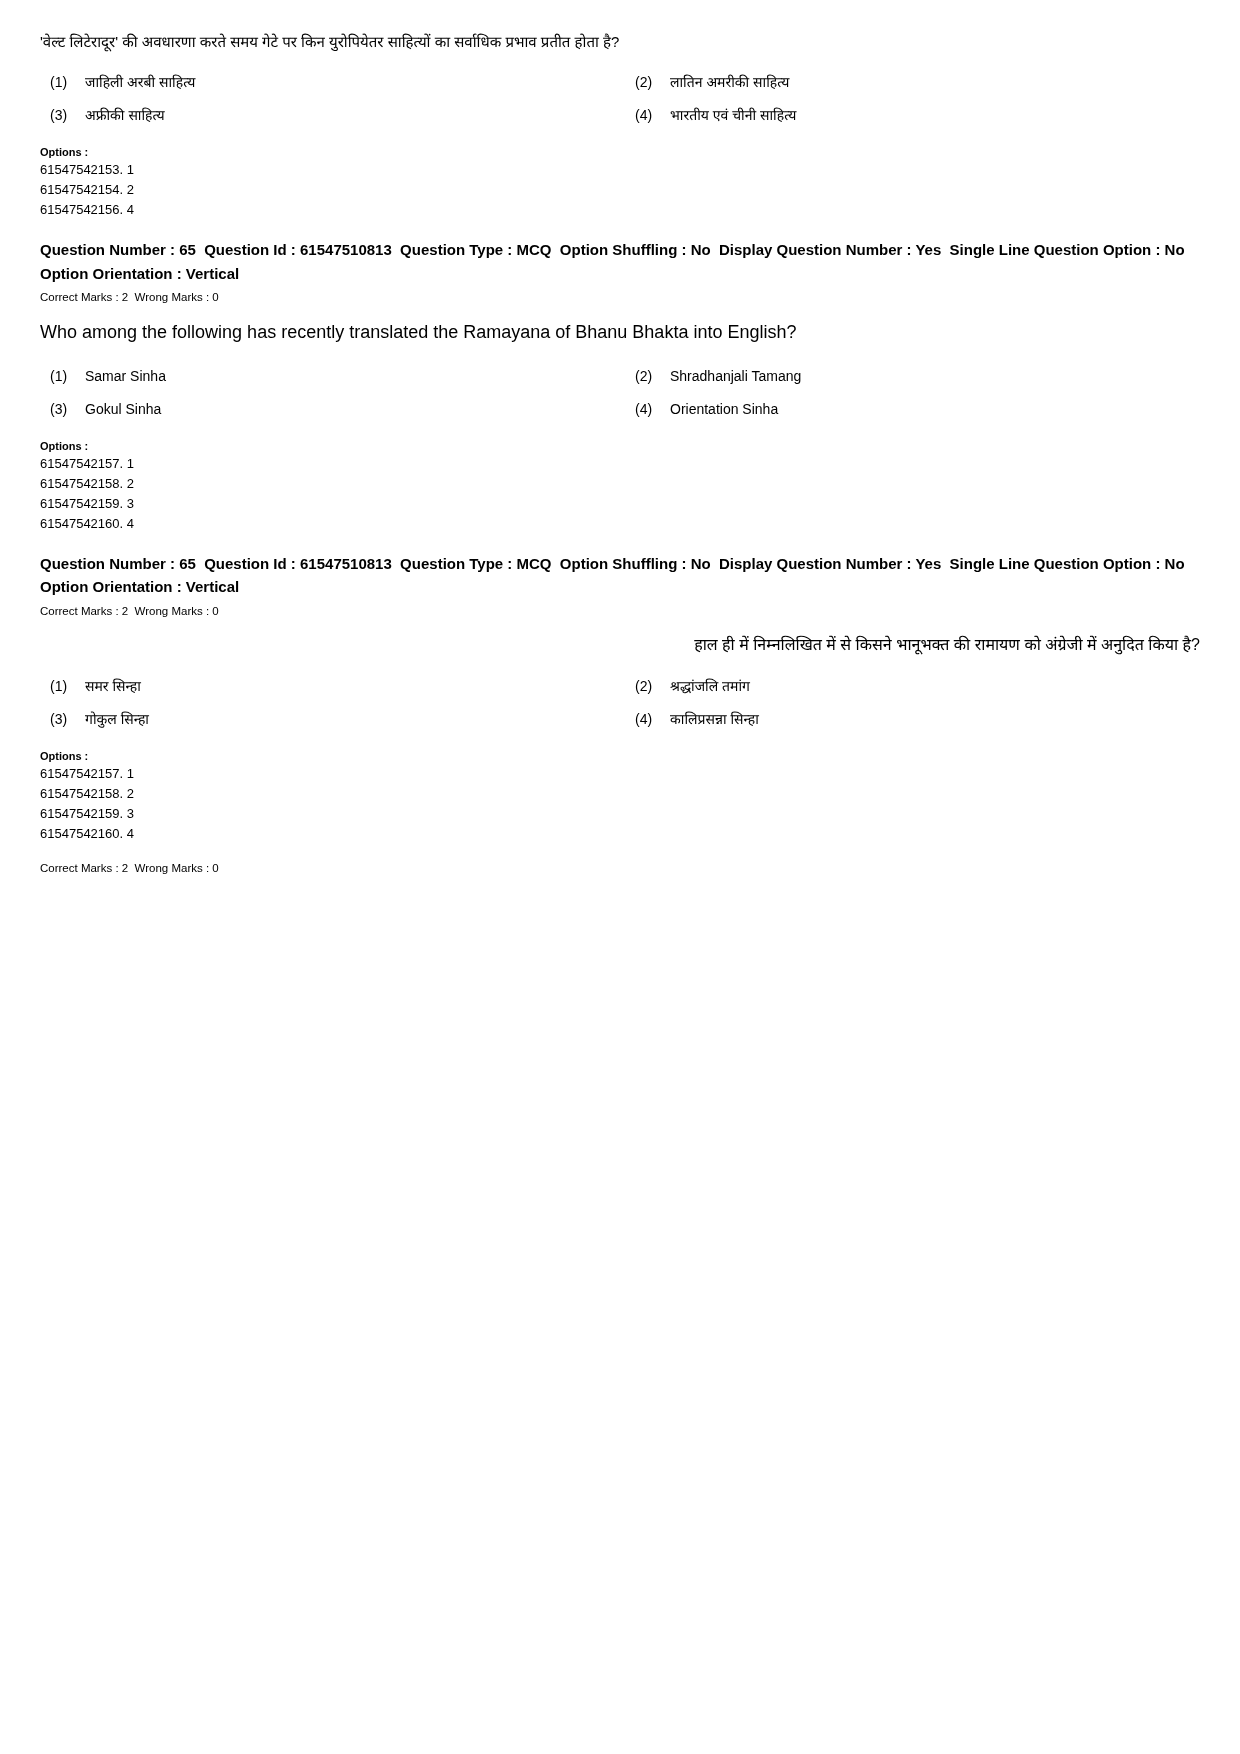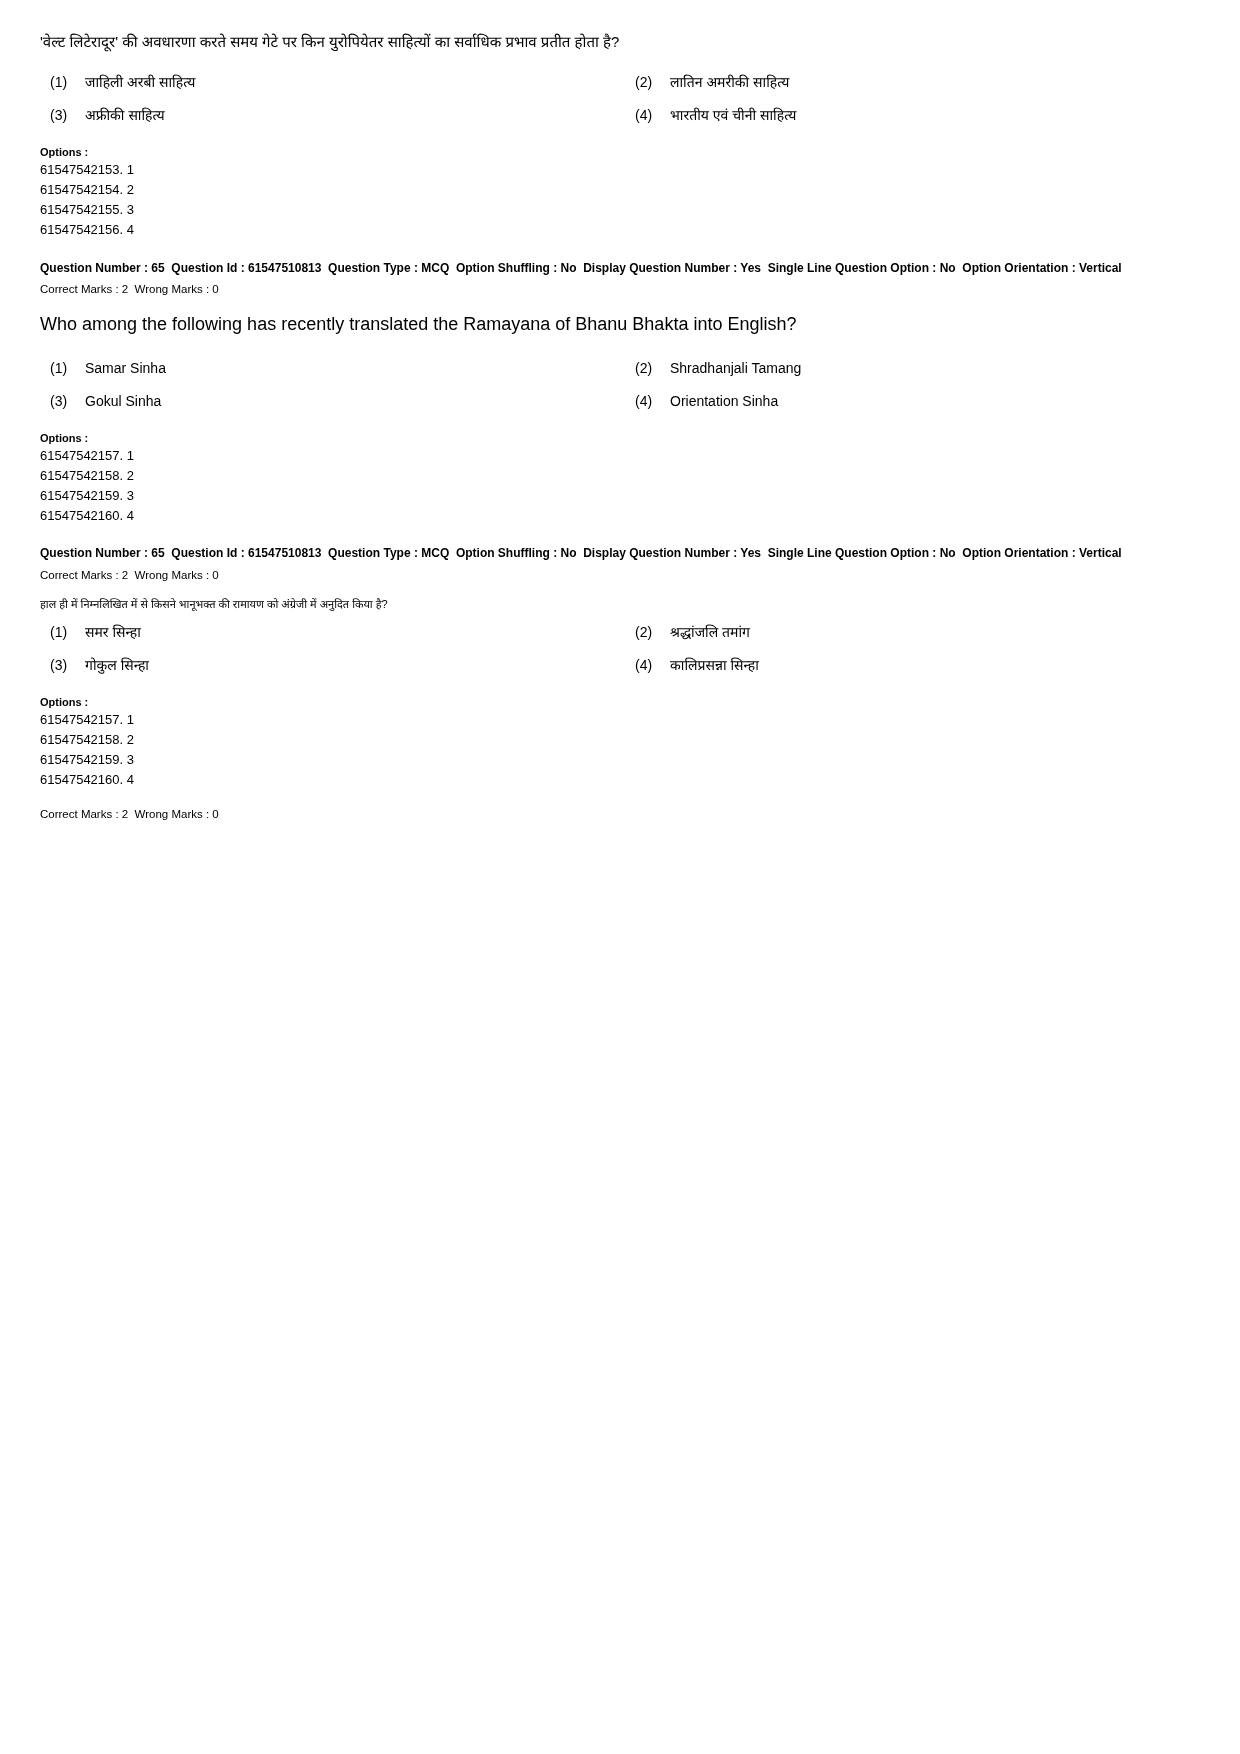--- a/index.html
+++ b/index.html
@@ -47,35 +47,36 @@
     .options-label {
       font-weight: bold;
       font-size: 11px;
       margin-bottom: 2px;
     }
     .option-code {
       font-size: 13px;
       line-height: 1.55;
     }
     .meta-info {
-      font-size: 12px;
+      font-size: 15px;
       line-height: 1.55;
       font-weight: bold;
       margin-top: 18px;
       margin-bottom: 6px;
     }
     .marks-info {
       font-size: 11.5px;
       font-weight: normal;
       margin-bottom: 14px;
     }
     .hindi-question {
-      font-size: 11px;
+      font-size: 16px;
       line-height: 1.7;
-      margin-bottom: 8px;
+      margin-bottom: 18px;
+      text-align: right;
     }
   </style>
 </head>
 <body>
 
 <div>
   <p class="question-text">'वेल्ट लिटेरादूर' की अवधारणा करते समय गेटे पर किन युरोपियेतर साहित्यों का सर्वाधिक प्रभाव प्रतीत होता है?</p>
 
   <div class="options-grid">
     <div class="option-item">
@@ -93,21 +94,20 @@
     <div class="option-item">
       <span class="option-num">(4)</span>
       <span>भारतीय एवं चीनी साहित्य</span>
     </div>
   </div>
 
   <div class="options-section">
     <p class="options-label">Options :</p>
     <p class="option-code">61547542153. 1</p>
     <p class="option-code">61547542154. 2</p>
-    <p class="option-code">61547542155. 3</p>
     <p class="option-code">61547542156. 4</p>
   </div>
 </div>
 
 <div style="margin-top: 18px;">
   <p class="meta-info">Question Number : 65&nbsp; Question Id : 61547510813&nbsp; Question Type : MCQ&nbsp; Option Shuffling : No&nbsp; Display Question Number : Yes&nbsp; Single Line Question Option : No&nbsp; Option Orientation : Vertical</p>
   <p class="marks-info">Correct Marks : 2&nbsp; Wrong Marks : 0</p>
 </div>
 
 <div>

